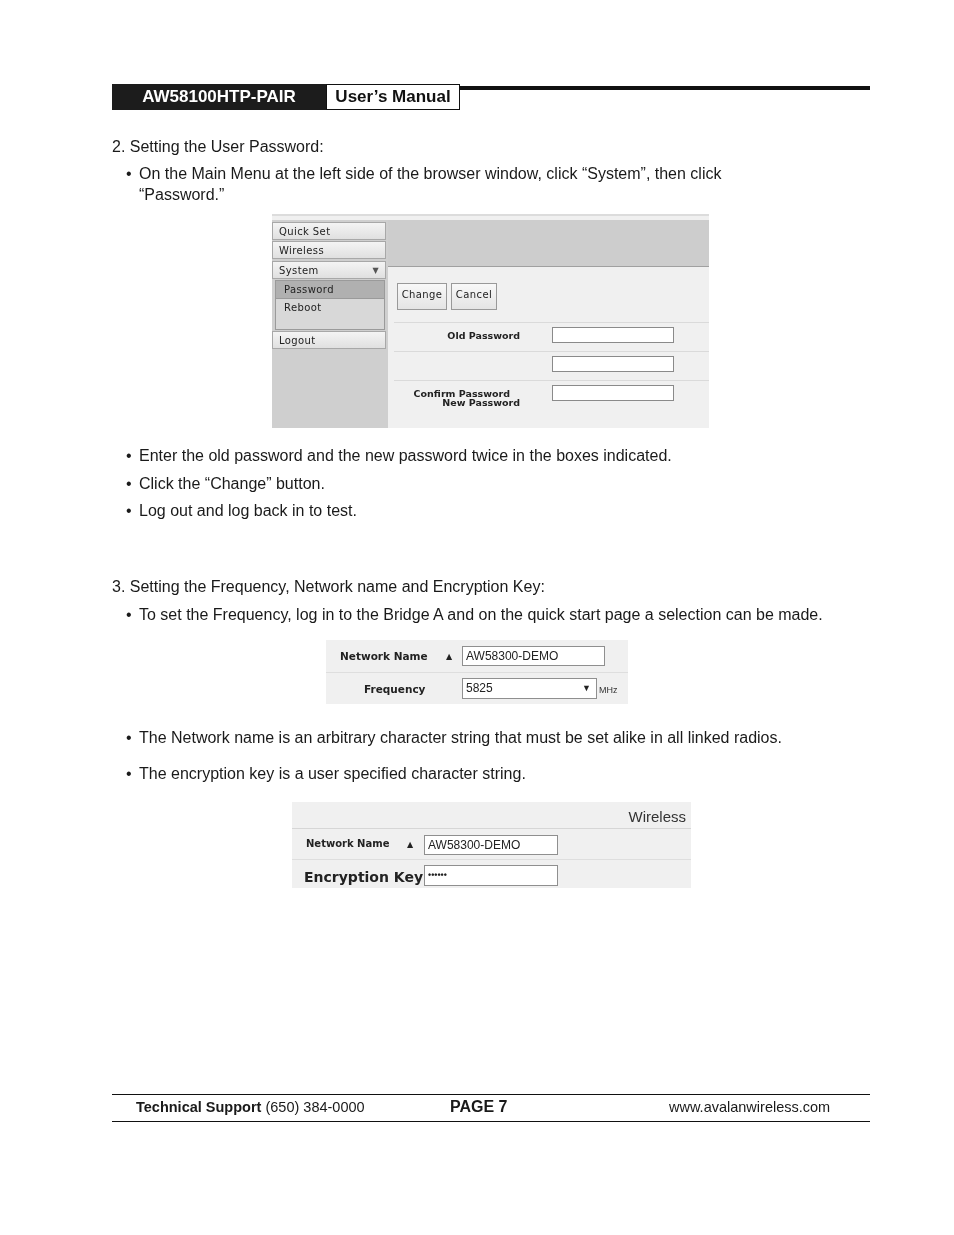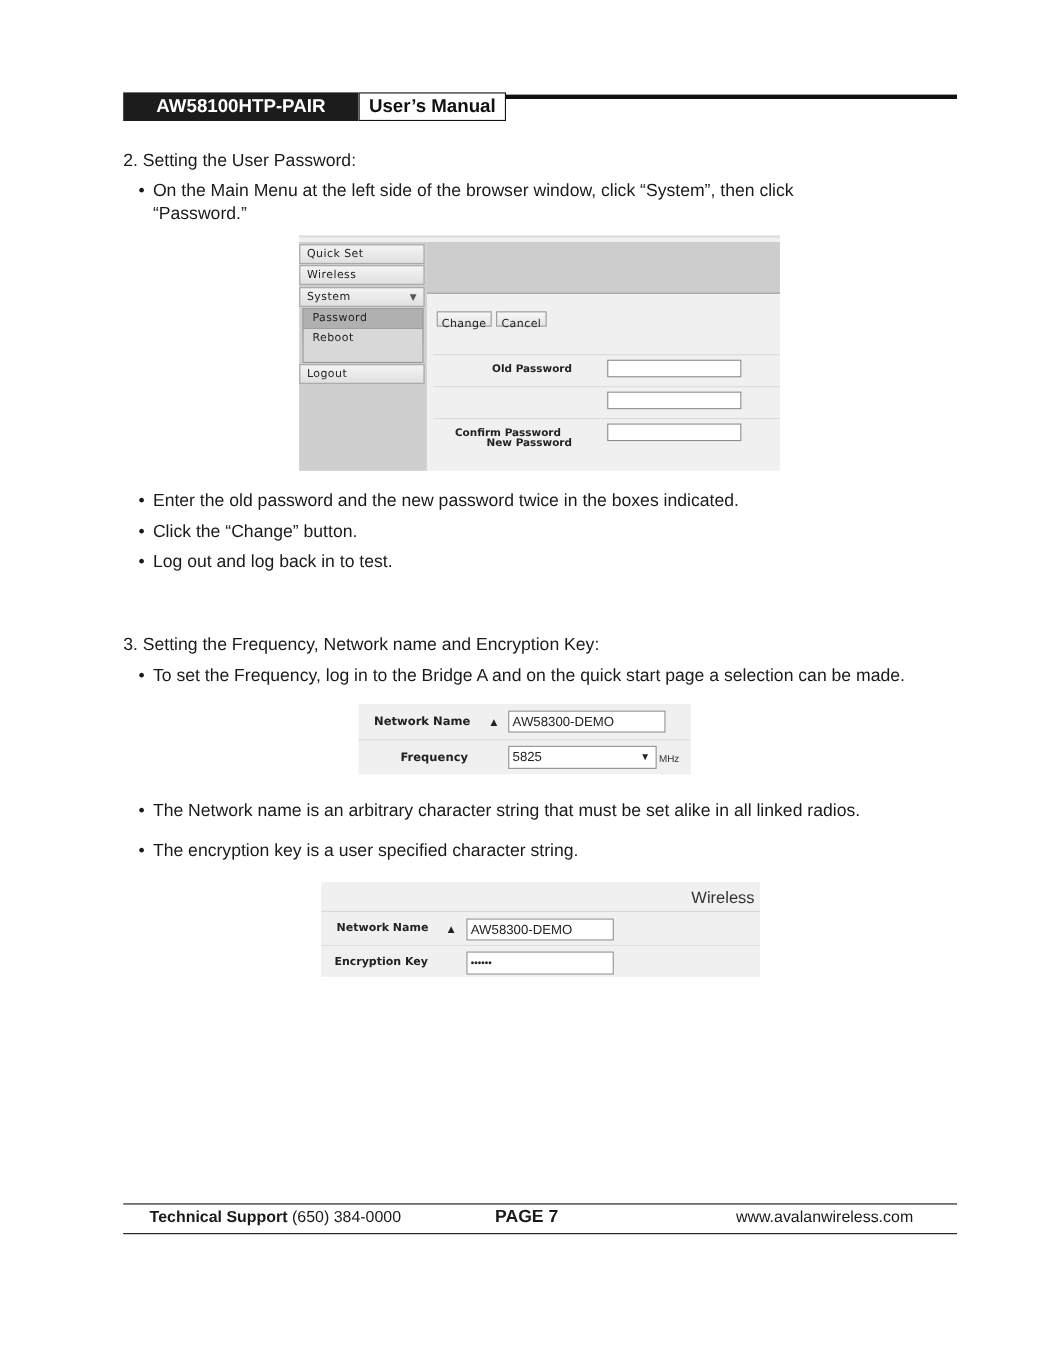--- a/index.html
+++ b/index.html
@@ -15,21 +15,21 @@
   .bullet { left:126px; }
   .bullet .dot { display:inline-block; width:13px; }
 
   
   .shot1 { left:272px; top:214px; width:437px; height:212px; background:#f0f0f0; border-top:2px solid #dcdcdc; font-family:"DejaVu Sans", sans-serif; }
   .side { position:absolute; left:0; top:4px; width:116px; height:208px; background:#cfcfcf; }
   .menu-item { position:absolute; left:0; width:114px; height:18px; background:linear-gradient(#f4f4f4,#e0e0e0); border:1px solid #a8a8a8; font-size:10px; line-height:18px; padding-left:6px; box-sizing:border-box; color:#222; letter-spacing:0.4px; }
   .sub-item { position:absolute; left:3px; width:110px; height:32px; border:1px solid #9a9a9a; font-size:10px; line-height:18px; padding-left:8px; box-sizing:border-box; color:#222; letter-spacing:0.4px; }
   .caret { position:absolute; right:6px; top:0; font-size:8px; color:#555; }
   .topbar { position:absolute; left:116px; top:4px; width:321px; height:46px; background:#cdcdcd; border-bottom:1px solid #a0a0a0; }
-  .btn { position:absolute; height:14px; border:1px solid #999; background:linear-gradient(#f8f8f8,#e4e4e4); font-size:10px; line-height:22px; text-align:center; box-sizing:border-box; color:#222; letter-spacing:0.4px; }
+  .btn { position:absolute; height:27px; border:1px solid #999; background:linear-gradient(#f8f8f8,#e4e4e4); font-size:10px; line-height:22px; text-align:center; box-sizing:border-box; color:#222; letter-spacing:0.4px; }
   .hr { position:absolute; left:122px; width:315px; height:1px; background:#dadada; }
   .flabel { position:absolute; width:126px; text-align:right; font-size:9.5px; font-weight:bold; color:#222; }
   .finput { position:absolute; left:280px; width:122px; height:16px; background:#fff; border:1px solid #8a8a8a; box-sizing:border-box; }
 
   
   .shot2 { left:326px; top:640px; width:302px; height:64px; background:#f0f0f0; font-family:"DejaVu Sans", sans-serif; }
   .s-label { position:absolute; font-size:10.5px; font-weight:bold; color:#222; }
   .s-input { position:absolute; background:#fff; border:1px solid #8f8f8f; box-sizing:border-box; font-family:"Liberation Sans", sans-serif; font-size:12px; line-height:18px; padding-left:3px; color:#222; }
   .tri { position:absolute; font-size:8px; color:#222; }
 
@@ -100,21 +100,21 @@
 <div class="abs txt bullet" style="top:727px;"><span class="dot">•</span><span>The Network name is an arbitrary character string that must be set alike in all linked radios.</span></div>
 <div class="abs txt bullet" style="top:763px;"><span class="dot">•</span><span>The encryption key is a user specified character string.</span></div>
 
 <div class="abs shot3">
   <div style="position:absolute;right:5px;top:6px;font-family:'Liberation Sans',sans-serif;font-size:15px;color:#333;">Wireless</div>
   <div style="position:absolute;left:0;top:26px;width:399px;height:1px;background:#d6d6d6;"></div>
   <div class="s-label" style="left:14px;top:36px;font-size:10px;">Network Name</div>
   <div class="tri" style="left:115px;top:38px;">▲</div>
   <div class="s-input" style="left:132px;top:33px;width:134px;height:20px;">AW58300-DEMO</div>
   <div style="position:absolute;left:0;top:57px;width:399px;height:1px;background:#dedede;"></div>
-  <div class="s-label" style="left:12px;top:67px;font-size:10px;">Encryption Key</div>
+  <div class="s-label" style="left:12px;top:67px;font-size:14px;">Encryption Key</div>
   <div class="s-input" style="left:132px;top:63px;width:134px;height:21px;font-size:9px;font-weight:bold;">••••••</div>
 </div>
 
 <div class="abs ft-line" style="top:1094px;"></div>
 <div class="abs ft" style="left:136px;"><b>Technical Support</b><span> (650) 384-0000</span></div>
 <div class="abs ft" style="left:450px;font-weight:bold;font-size:16px;top:1098px;">PAGE 7</div>
 <div class="abs ft" style="left:669px;">www.avalanwireless.com</div>
 <div class="abs ft-line" style="top:1121px;"></div>
 
 </body></html>

